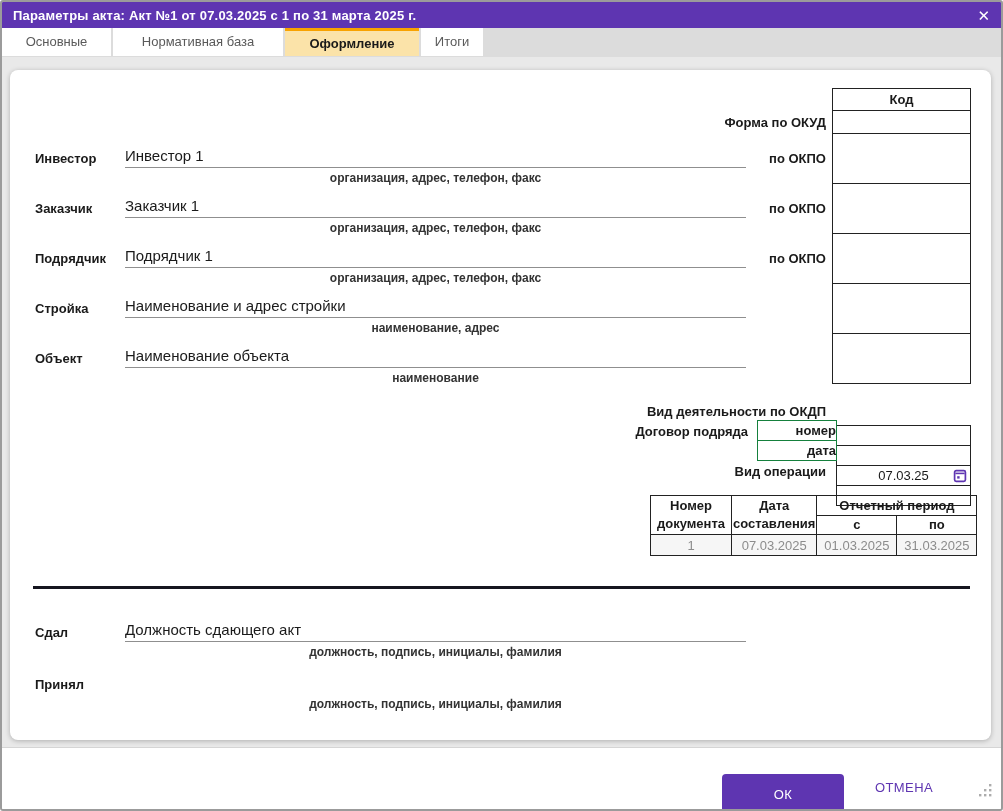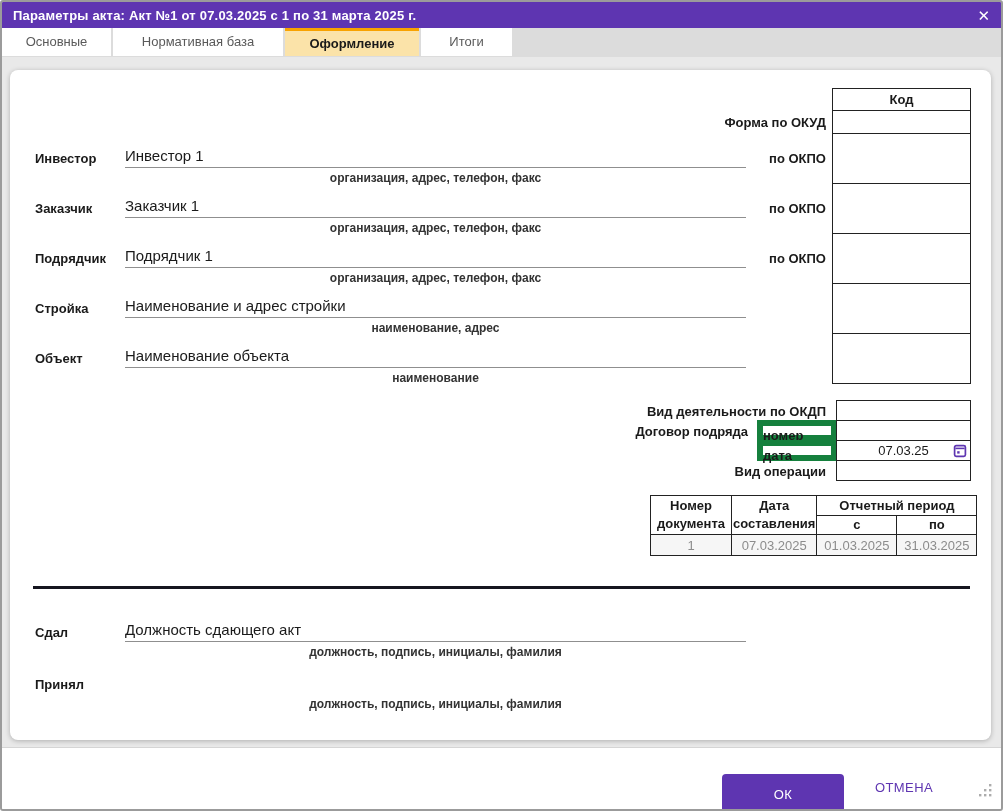--- a/index.html
+++ b/index.html
@@ -11,21 +11,21 @@
   
   .titlebar { height:26px; background:var(--titlebar,#5E35B1); color:#fff;
               display:flex; align-items:center; padding:0 11px; }
   .titlebar .ttl { font-size:13px; font-weight:700; letter-spacing:.2px; }
   .titlebar .close { margin-left:auto; font-size:15px; font-weight:400; cursor:pointer; line-height:1; }
 
   
   .tabbar { height:29px; background:#DCDCDC; display:flex; gap:2px; padding-left:0; align-items:flex-start; }
   .tab { height:28px; line-height:28px; background:#fff; color:#5a5a5a; font-size:13px;
          text-align:center; cursor:pointer; }
-  .tab.t0 { width:109px; } .tab.t1 { width:170px; } .tab.t2 { width:134px; } .tab.t3 { width:91px; }
+  .tab.t0 { width:109px; } .tab.t1 { width:170px; } .tab.t2 { width:134px; } .tab.t3 { width:62px; }
   .tab.active { background:var(--tab-active-bg,#FBE3A9);
                 border-top:3px solid var(--tab-active-border,#F8A200);
                 line-height:25px; font-weight:700; color:#1a1a1a; }
 
   
   .card { position:absolute; left:8px; top:68px; width:981px; height:670px; background:#fff;
           border-radius:8px; box-shadow:0 1px 5px rgba(0,0,0,.25); }
 
   
   .fieldrow { position:absolute; left:25px; width:711px; height:44px; }
@@ -35,23 +35,23 @@
   .fh { position:absolute; left:90px; top:24px; width:621px; text-align:center; font-size:12px; color:#333;font-weight:bold; }
 
   
   .codetable { position:absolute; left:822px; top:18px; width:139px; border-collapse:collapse; }
   .codetable td { border:1px solid #222; }
   .codetable .ch { height:22px; font-size:13px; font-weight:700; text-align:center; }
   .codetable .c1 { height:23px; } .codetable .c2 { height:50px; }
   .codelabel { position:absolute; right:165px; font-size:13px; font-weight:700; white-space:nowrap; }
 
   
-  .cbox { position:absolute; border:1px solid #222; width:135px; height:21px; left:826px; background:#fff; }
-  .ccell { position:absolute; border:6px solid #15803d; width:80px; height:21px; left:747px;
-           font-size:13px; font-weight:700; text-align:left; line-height:19px; }
+  .cbox { position:absolute; border:1px solid #222; width:135px; height:21px; left:826px; background:#fff;margin-top:25px; }
+  .ccell { position:absolute; border:1px solid #15803d; width:80px; height:21px; left:747px;
+           font-size:13px; font-weight:700; text-align:right; line-height:19px; }
   .clabel { position:absolute; font-size:13px; font-weight:700; white-space:nowrap; }
   .datebox { display:flex; align-items:center; justify-content:center; font-size:13px; }
   .datebox .cal { position:absolute; right:3px; top:2px; cursor:pointer; }
 
   
   .doctable { position:absolute; left:640px; top:425px; border-collapse:collapse; table-layout:fixed; }
   .doctable td { border:1px solid #222; text-align:center; vertical-align:middle; padding:0 1px; }
   .doctable .hdr { font-size:13px; font-weight:700; line-height:1.35; }
   .doctable tr.h1 td { height:20px; } .doctable tr.h2 td { height:19px; }
   .doctable tr.datarow td { height:21px; background:#F6F6F6; color:#8c8c8c; font-size:13px; }

